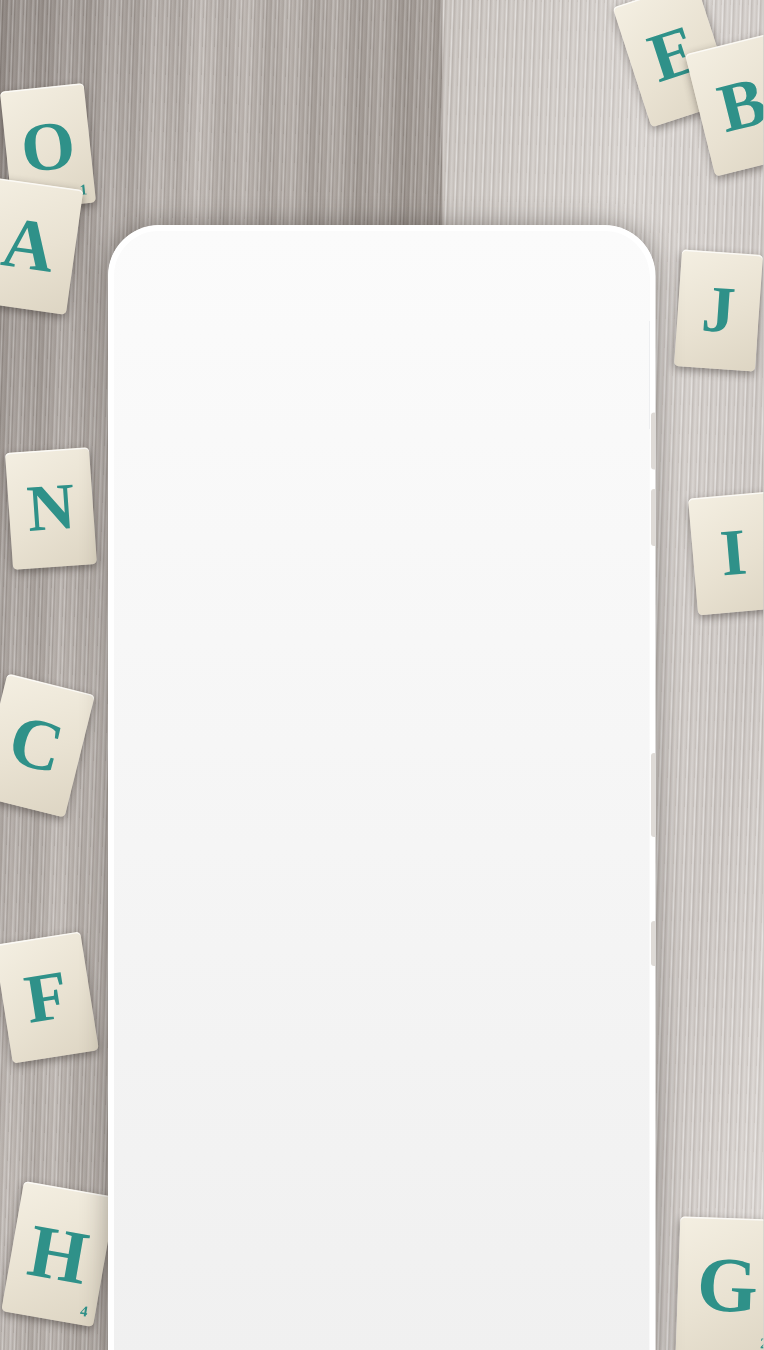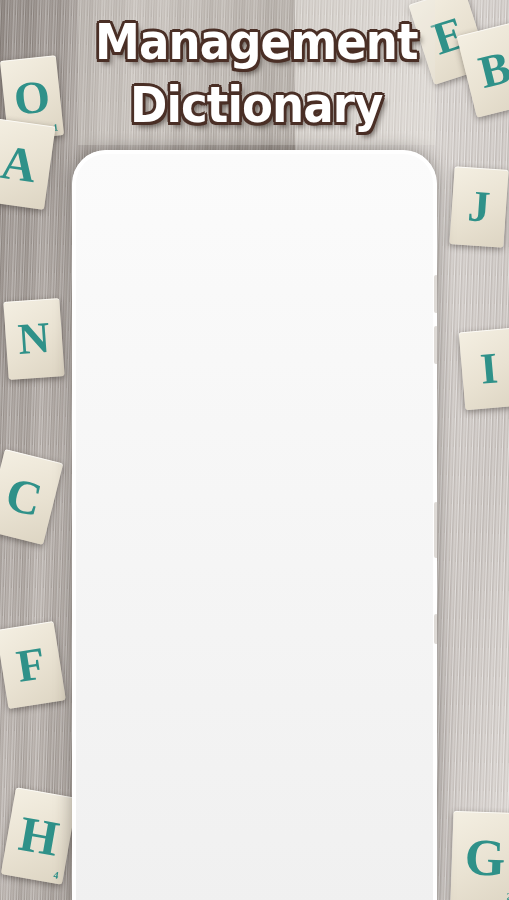--- a/index.html
+++ b/index.html
@@ -257,24 +257,20 @@
     <span>J</span>
   </div>
   <div class="tile" style="left:462px; top:330px; width:54px; height:78px; transform:rotate(-5deg); font-size:44px;">
     <span>I</span>
   </div>
   <div class="tile" style="left:452px; top:812px; width:66px; height:92px; transform:rotate(2deg); font-size:52px;">
     <span>G</span>
     <span class="num">2</span>
   </div>
 
-  <div id="banner">
-    <div class="line line1">Management</div>
-    <div class="line line2">Dictionary</div>
-  </div>
 
   <div id="phone">
 
     <div id="topbar-hw">
       <div class="speaker-grille"></div>
       <div class="sensor-pill"></div>
       <div class="front-cam"></div>
     </div>
 
     <div id="screen">

